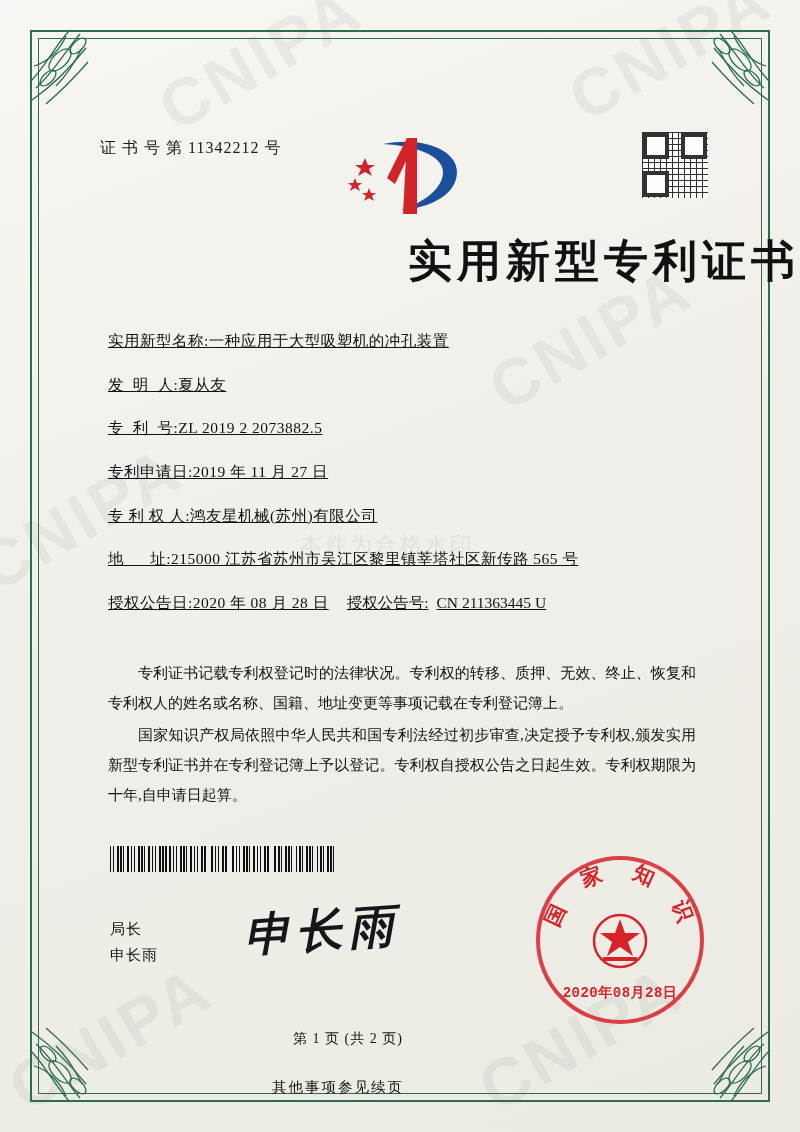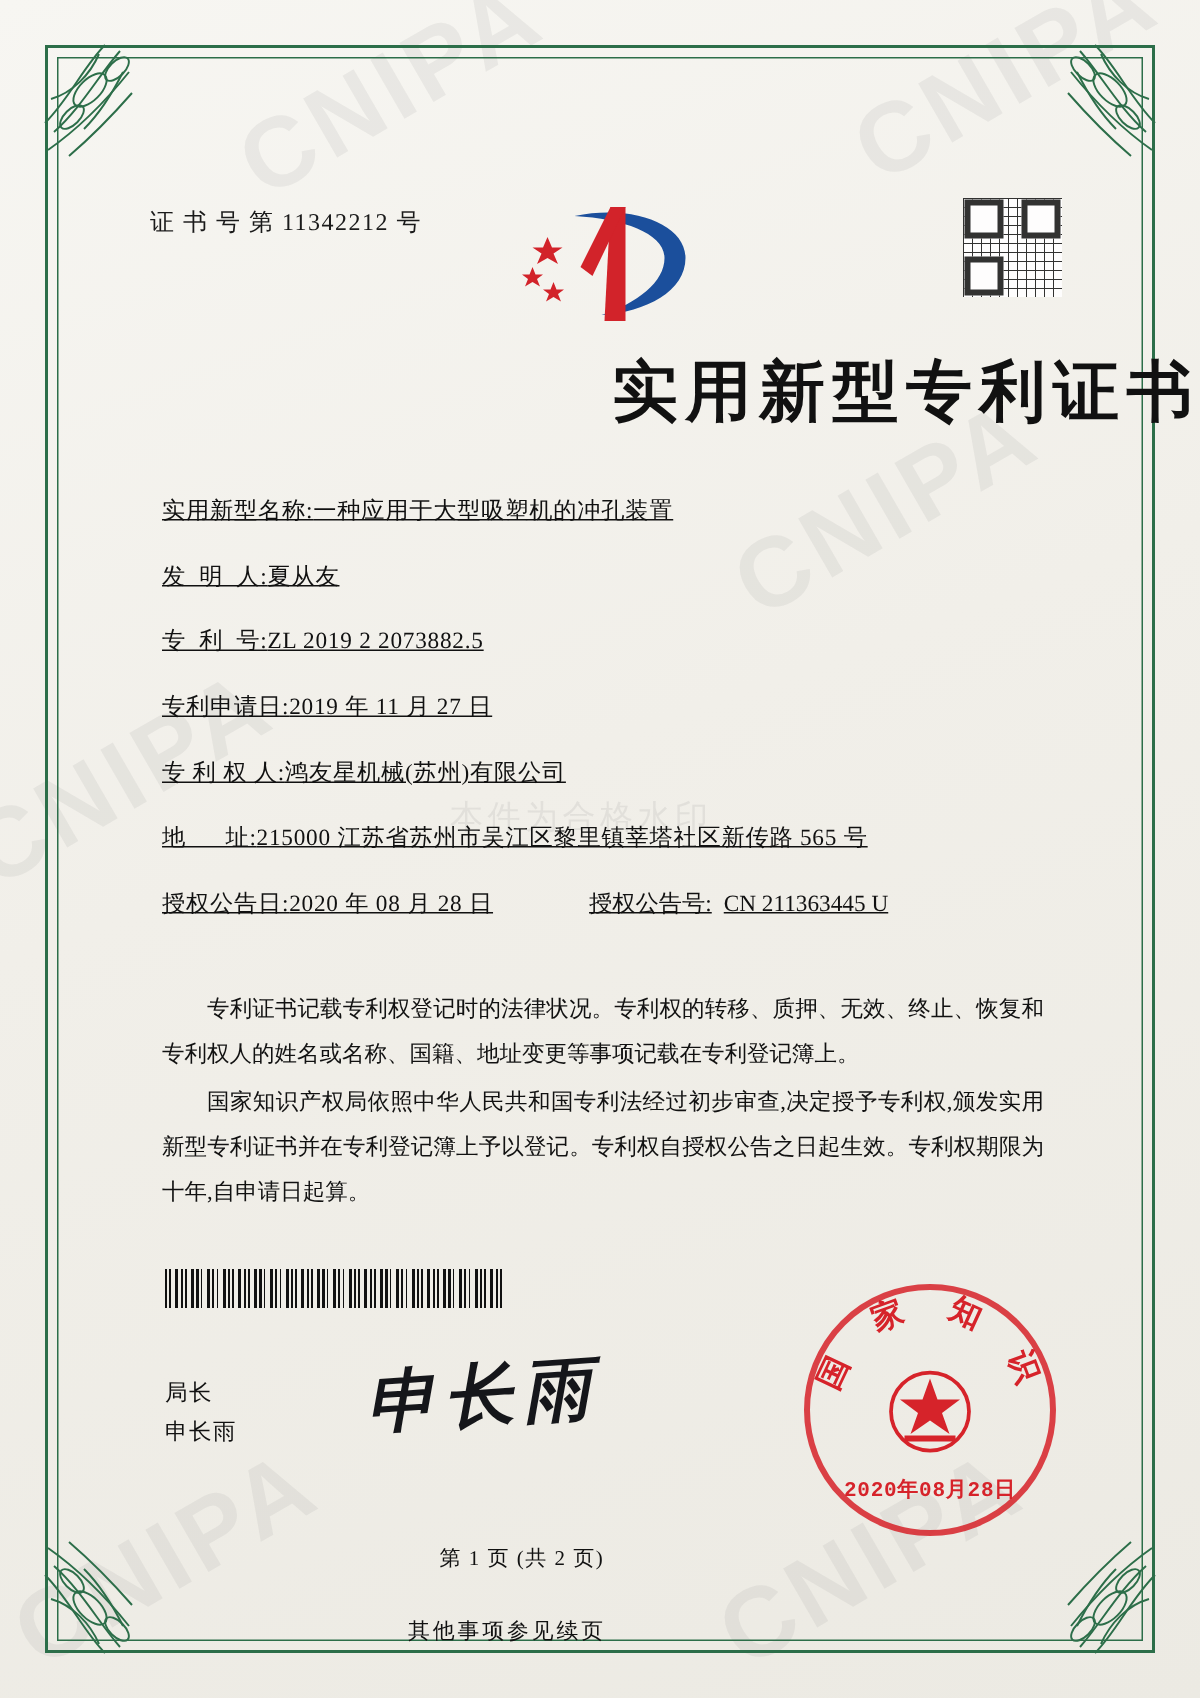--- a/index.html
+++ b/index.html
@@ -156,21 +156,21 @@
     flex: 0 0 auto;
     white-space: pre;
     letter-spacing: 0.5px;
   }
   .field-value {
     flex: 1 1 auto;
     letter-spacing: 0.5px;
   }
   .field-row.dual .field-value { flex: 0 0 auto; }
   .field-row.dual .label2 {
-    margin-left: 64px;
+    margin-left: 18px;
     white-space: pre;
   }
   .field-row.dual .value2 { margin-left: 8px; }
 
   
   .paragraphs {
     position: absolute;
     left: 108px;
     top: 658px;
     width: 588px;

